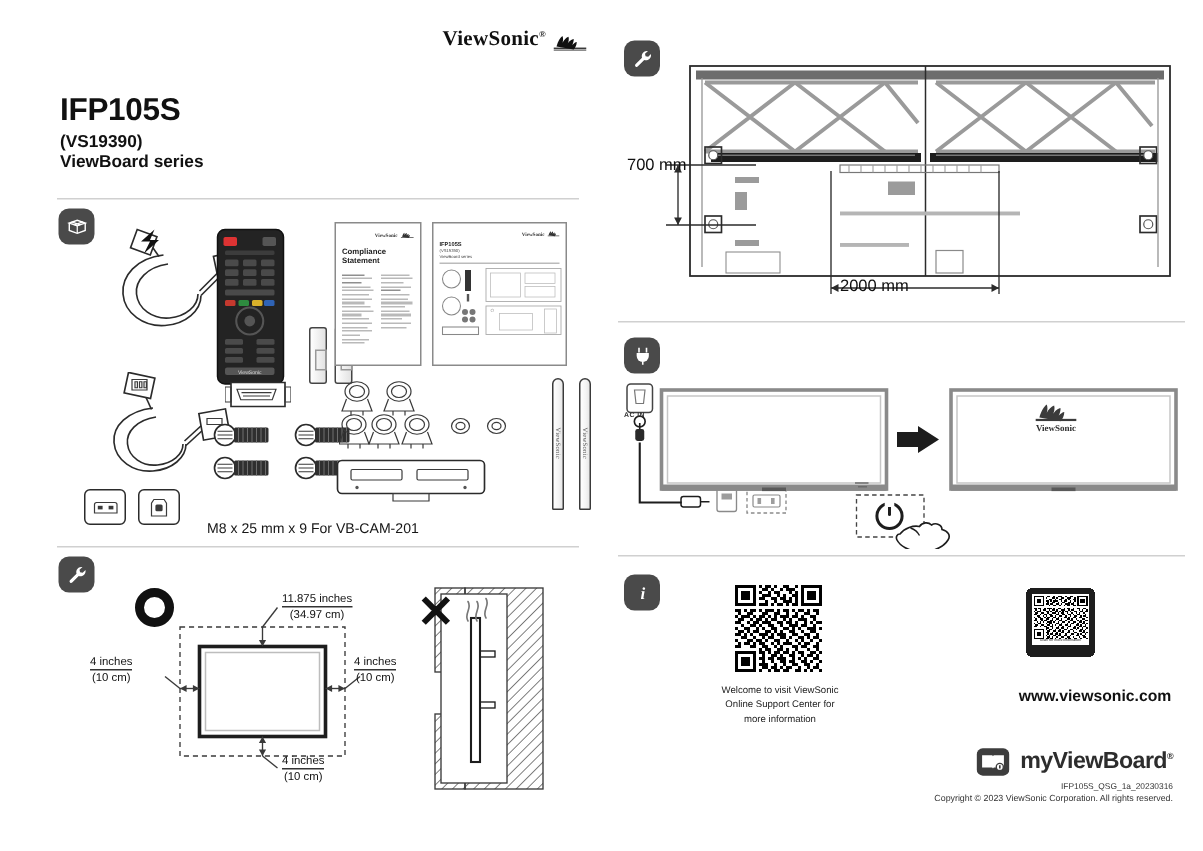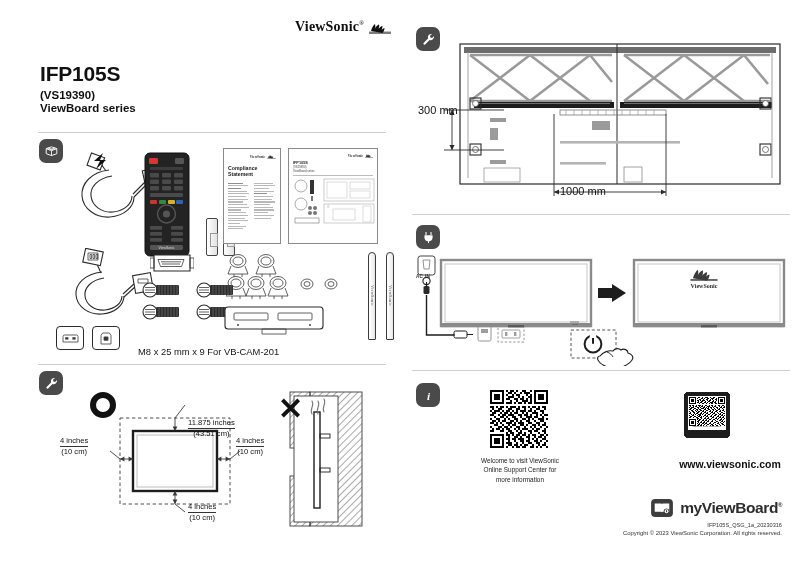--- a/index.html
+++ b/index.html
@@ -115,21 +115,21 @@
   #vs-logo-screen { position: absolute; left: 278px; top: 44px;
                     display: flex; flex-direction: column; align-items: center; gap: 1px; }
   #vs-logo-screen .w { font-family:"Liberation Serif",serif; font-size:6px;
                        font-weight:700; color:#2f2f2f; }
 
   
   #clearance-section { position: absolute; left: 38px; top: 372px;
                        width: 348px; height: 162px; }
   .dim-label { position: absolute; font-size: 7.6px; color: #111;
                line-height: 1.22; text-align: center; }
-  #cl-top  { left: 150px; top: 22px; margin-top: 24px; }
+  #cl-top  { left: 150px; top: 22px; }
   #cl-left { left: 22px;  top: 64px; }
   #cl-right{ left: 198px; top: 64px; }
   #cl-bot  { left: 150px; top: 130px; }
   .dim-underline { border-bottom: .8px solid #333; padding-bottom: .5px; }
   #ok-mark { position: absolute; left: 52px; top: 20px; width: 26px; height: 26px;
              border: 6px solid #111; border-radius: 50%; }
   #no-mark { position: absolute; left: 240px; top: 22px; font-size: 30px;
              font-weight: 700; color: #111; line-height: 1; }
 
   
@@ -551,22 +551,22 @@
         <path d="M40 88v40"></path>
       </g>
       <path fill="#2b2b2b" d="M40 88l-2.6 5h5.2zM40 128l-2.6-5h5.2z"></path>
 
       <g stroke="#2b2b2b" stroke-width=".9" fill="none">
         <path d="M142 92v82M254 92v82"></path>
         <path d="M142 170h112"></path>
       </g>
       <path fill="#2b2b2b" d="M142 170l5-2.6v5.2zM254 170l-5-2.6v5.2z"></path>
     </svg>
-    <div id="dim-400">300 mm</div>
-    <div id="dim-1000">1000 mm</div>
+    <div id="dim-400">700 mm</div>
+    <div id="dim-1000">2000 mm</div>
   </div>
 
   <div id="power-section">
     <svg width="378" height="144" viewBox="0 0 378 144">
 
       <rect x="6" y="34" width="17" height="19" rx="2.5" fill="#fff" stroke="#444" stroke-width="1"></rect>
       <path fill="none" stroke="#777" stroke-width=".8" d="M11 38h7l-1 9h-5z"></path>
 
       <path fill="none" stroke="#1d1d1d" stroke-width="1.1" d="M14.5 60v5"></path>
       <rect x="11.5" y="64" width="6" height="8" rx="1.6" fill="#2a2a2a"></rect>
@@ -666,21 +666,21 @@
         <rect x="282" y="96" width="10" height="4" fill="none" stroke="#1d1d1d" stroke-width=".9"></rect>
 
         <g fill="none" stroke="#777" stroke-width="1.1" stroke-linecap="round">
           <path d="M274 42c-3-5 3-8 0-13M280 42c-3-5 3-8 0-13M286 40c-3-5 3-8 0-13"></path>
         </g>
       </g>
     </svg>
 
     <div class="dim-label" id="cl-top">
       <div class="dim-underline">11.875 inches</div>
-      <div>(43.51 cm)</div>
+      <div>(34.97 cm)</div>
     </div>
     <div class="dim-label" id="cl-left">
       <div class="dim-underline">4 inches</div>
       <div>(10 cm)</div>
     </div>
     <div class="dim-label" id="cl-right">
       <div class="dim-underline">4 inches</div>
       <div>(10 cm)</div>
     </div>
     <div class="dim-label" id="cl-bot">

